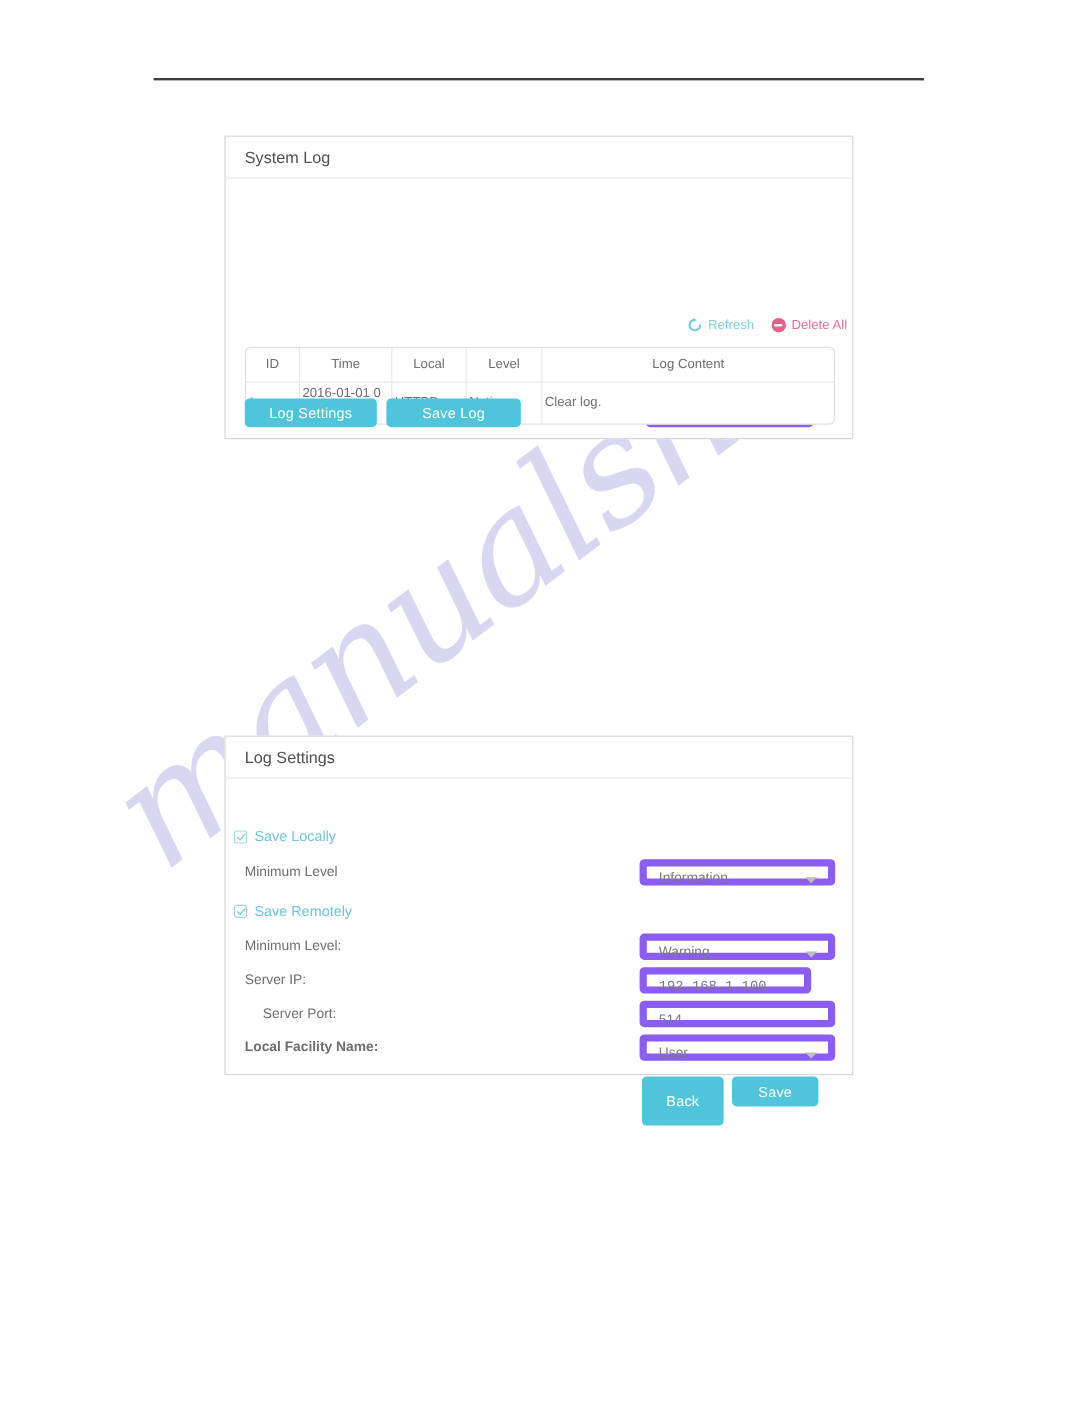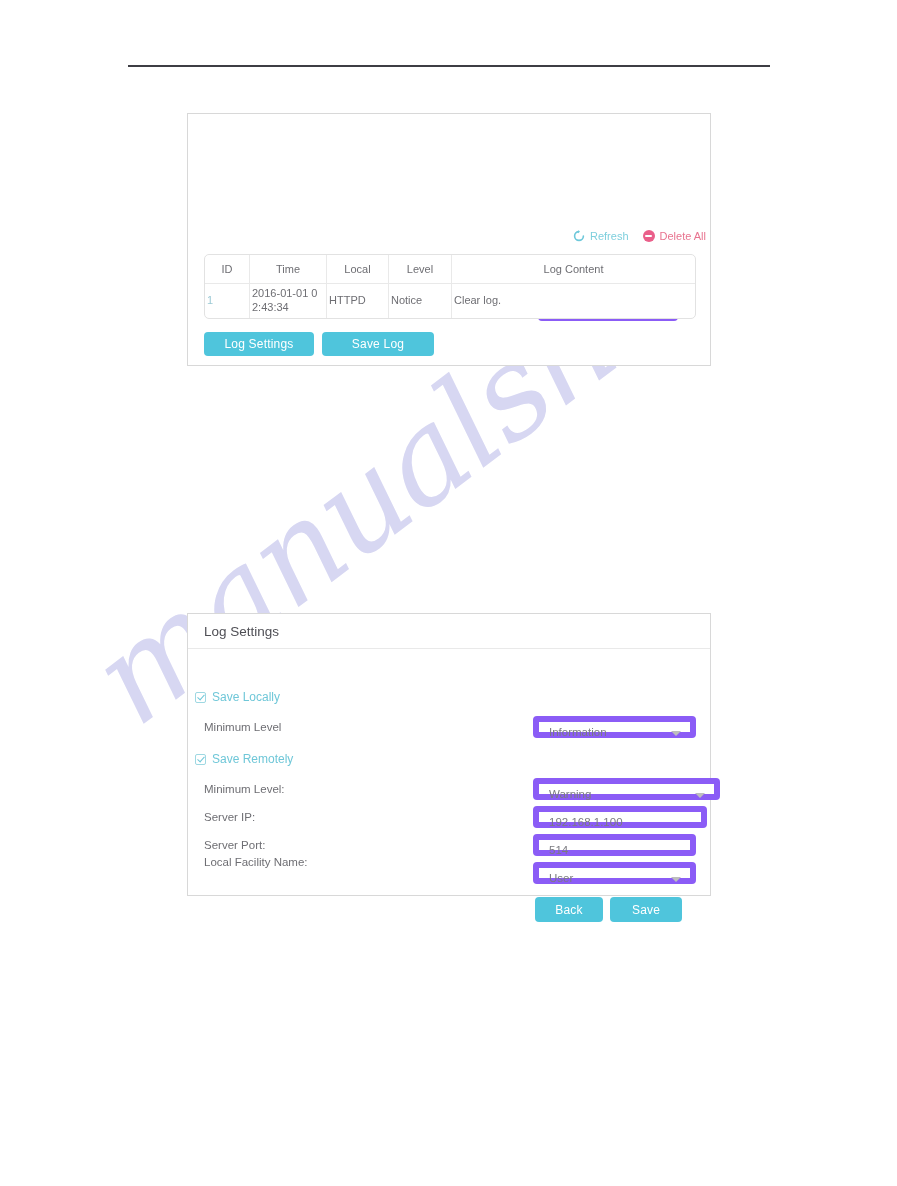--- a/index.html
+++ b/index.html
@@ -266,42 +266,43 @@
   }
 
   
   #chk-save-locally  { top: 41px; }
   #chk-save-remotely { top: 103px; }
 
   #lbl-min-level-1 { top: 67px; }
   #lbl-min-level-2 { top: 129px; }
   #lbl-server-ip   { top: 157px; }
   #lbl-server-port { top: 185px; }
-  #lbl-facility    { top: 202px; }
+  #lbl-facility    { top: 213px; font-weight: bold; }
 
   #ctl-min-level-1 { left: 345px; top: 67px;  width: 163px; }
-  #ctl-min-level-2 { left: 345px; top: 129px; width: 187px; }
-  #ctl-server-ip   { left: 345px; top: 157px; width: 174px; }
+  #ctl-min-level-2 { left: 345px; top: 129px; width: 163px; }
+  #ctl-server-ip   { left: 345px; top: 157px; width: 143px; font-family: Liberation Mono, monospace; }
   #ctl-server-port { left: 345px; top: 185px; width: 163px; text-align: right; }
   #ctl-facility    { left: 345px; top: 213px; width: 163px; padding-left: 37px; }
 
-  #btn-back { position: absolute; left: 347px; top: 248px; width: 68px; height: 25px; }
+  #btn-back { position: absolute; left: 347px; top: 248px; width: 68px; height: 41px; }
   #btn-save { position: absolute; left: 422px; top: 248px; width: 72px; height: 25px; }
 </style>
 </head>
 <body>
 
 <div class="page-rule"></div>
 
 <div class="watermark">
   <div class="watermark-text">manualshive.com</div>
 </div>
 
 <div class="panel" id="panel-system-log">
 
+  <div class="panel-header">System Log</div>
 
   <div class="sl-body">
 
     <div class="form-label" id="lbl-type" style="position:absolute;">Type:</div>
     <div class="control" id="ctl-type">
       <span class="ctl-value">ALL</span>
       <span class="caret"></span>
     </div>
 
     <div class="form-label" id="lbl-level" style="position:absolute;">Level:</div>
@@ -382,21 +383,21 @@
     <div class="control" id="ctl-min-level-2">
       <span class="ctl-value">Warning</span>
       <span class="caret"></span>
     </div>
 
     <div class="form-label" id="lbl-server-ip" style="position:absolute;">Server IP:</div>
     <div class="control" id="ctl-server-ip">
       <span class="ctl-value">192.168.1.100</span>
     </div>
 
-    <div class="form-label" id="lbl-server-port" style="position:absolute;">Server Port:</div>
+    <div class="form-label" id="lbl-server-port" style="position:absolute;margin-left:15px;">Server Port:</div>
     <div class="control" id="ctl-server-port">
       <span class="ctl-value">514</span>
     </div>
 
     <div class="form-label" id="lbl-facility" style="position:absolute;">Local Facility Name:</div>
     <div class="control" id="ctl-facility">
       <span class="ctl-value">User</span>
       <span class="caret"></span>
     </div>
 

